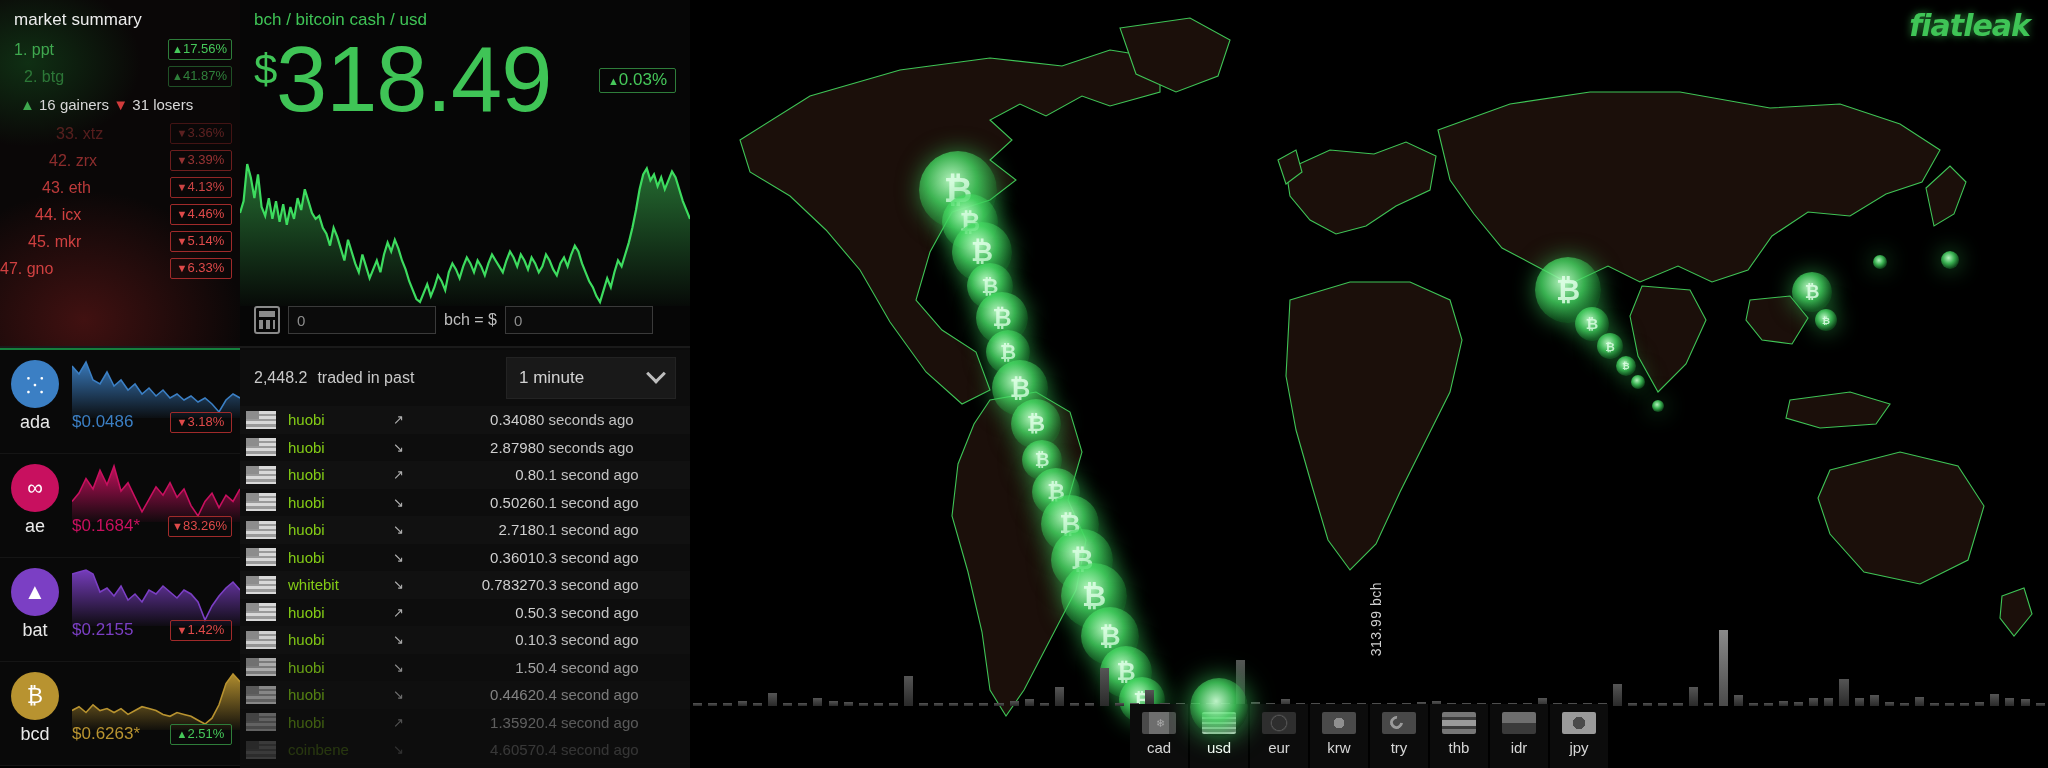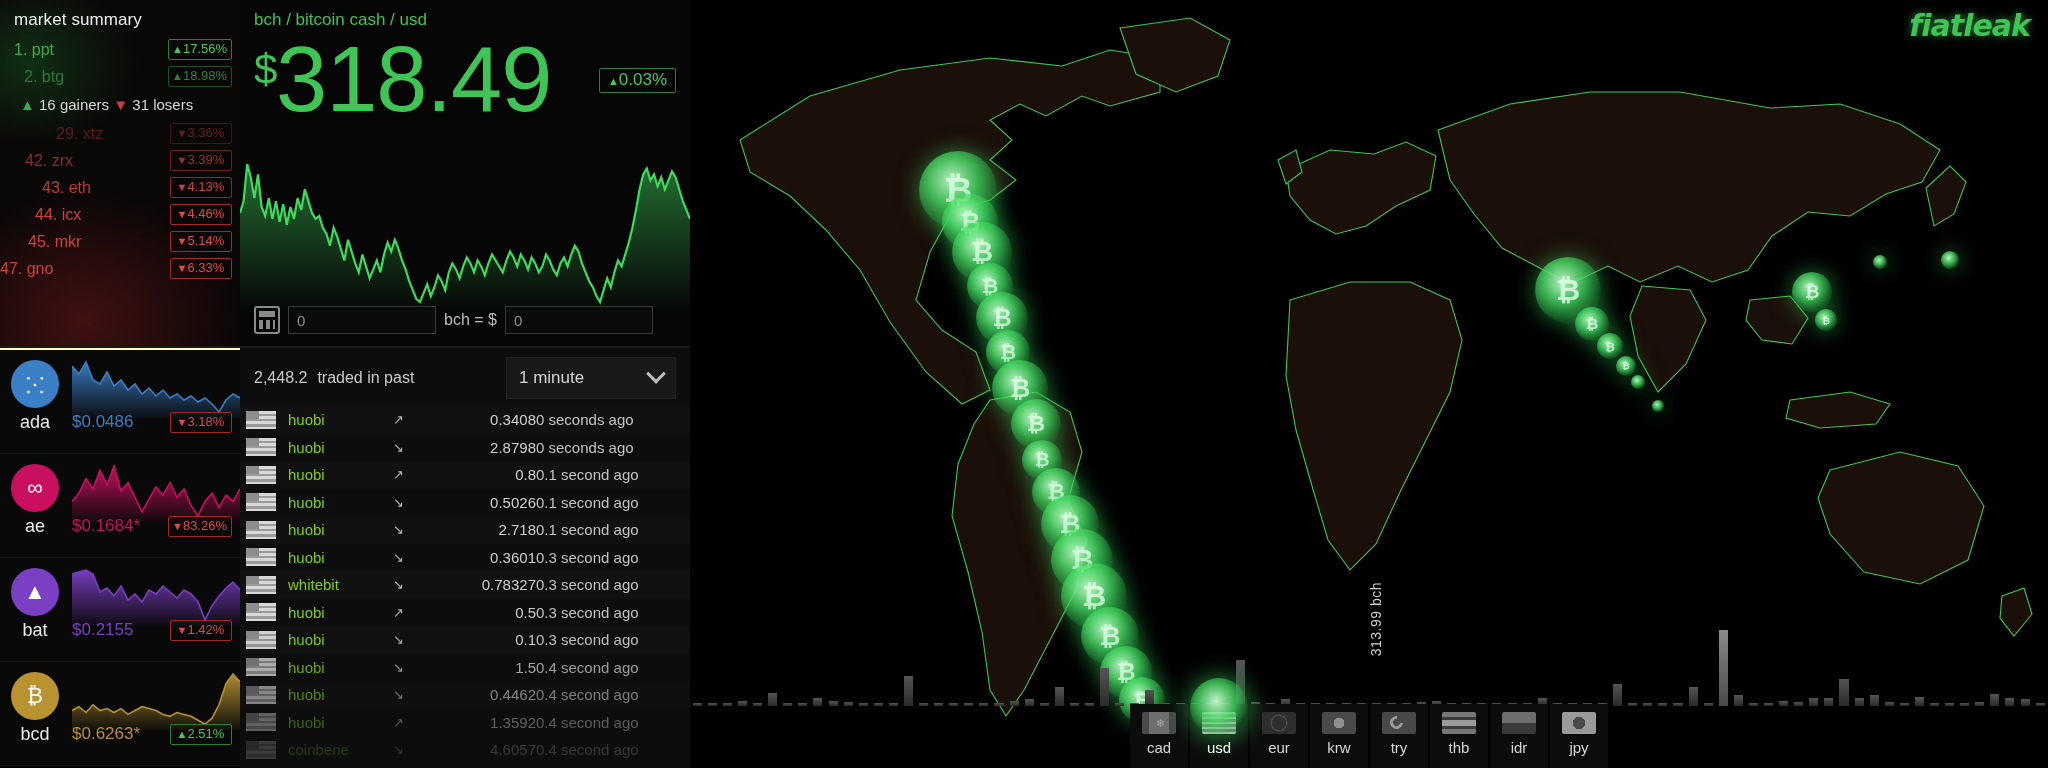--- a/index.html
+++ b/index.html
@@ -2,21 +2,21 @@
 <html><head>
 <meta charset="utf-8">
 <style>
   * { margin:0; padding:0; box-sizing:border-box; }
   html,body { width:2048px; height:768px; background:#000; overflow:hidden; }
   body { font-family:"Liberation Sans", sans-serif; color:#ddd; }
 
   #app { position:relative; width:2048px; height:768px; background:#000; display:flex; }
 
   
-  #left-col { width:240px; height:586px; position:relative; flex:0 0 240px; background:#fef9c3; }
+  #left-col { width:240px; height:586px; position:relative; flex:0 0 240px; background:#15803d; }
 
   #market-summary {
     position:relative; height:348px; width:240px;
     background:
       radial-gradient(ellipse 160px 120px at 12% 18%, rgba(20,80,30,.55) 0%, rgba(10,40,16,0) 70%),
       radial-gradient(ellipse 220px 180px at 35% 92%, rgba(110,25,25,.55) 0%, rgba(60,14,14,0) 72%),
       #0a0707;
     overflow:hidden;
   }
   #market-summary:after{
@@ -144,36 +144,36 @@
       <div class="ms-title">market summary</div>
       <div id="ms-gainers">
           <div class="ms-row" style="opacity: 1; padding-left: 14px;">
             <span class="ms-rank" style="color:#3fa94f">1. ppt</span>
             <span class="ms-spacer"></span>
             <span class="badge up"><span class="tri">▲</span><span>17.56%</span></span>
           </div>
           <div class="ms-row" style="opacity: 0.62; padding-left: 24px;">
             <span class="ms-rank" style="color:#3fa94f">2. btg</span>
             <span class="ms-spacer"></span>
-            <span class="badge up"><span class="tri">▲</span><span>18.98%</span></span>
+            <span class="badge up"><span class="tri">▲</span><span>41.87%</span></span>
           </div>
         </div>
       <div class="ms-counts">
         <span class="g">▲</span>
         <span>16 gainers</span>
         <span class="l">▼</span>
         <span>31 losers</span>
       </div>
       <div id="ms-losers">
           <div class="ms-row" style="opacity: 0.38; padding-left: 56px;">
-            <span class="ms-rank" style="color:#cf4040">29. xtz</span>
+            <span class="ms-rank" style="color:#cf4040">33. xtz</span>
             <span class="ms-spacer"></span>
             <span class="badge down"><span class="tri">▼</span><span>3.36%</span></span>
           </div>
-          <div class="ms-row" style="opacity: 0.66; padding-left: 25px;">
+          <div class="ms-row" style="opacity: 0.66; padding-left: 49px;">
             <span class="ms-rank" style="color:#cf4040">42. zrx</span>
             <span class="ms-spacer"></span>
             <span class="badge down"><span class="tri">▼</span><span>3.39%</span></span>
           </div>
           <div class="ms-row" style="opacity: 0.9; padding-left: 42px;">
             <span class="ms-rank" style="color:#cf4040">43. eth</span>
             <span class="ms-spacer"></span>
             <span class="badge down"><span class="tri">▼</span><span>4.13%</span></span>
           </div>
           <div class="ms-row" style="opacity: 1; padding-left: 35px;">

